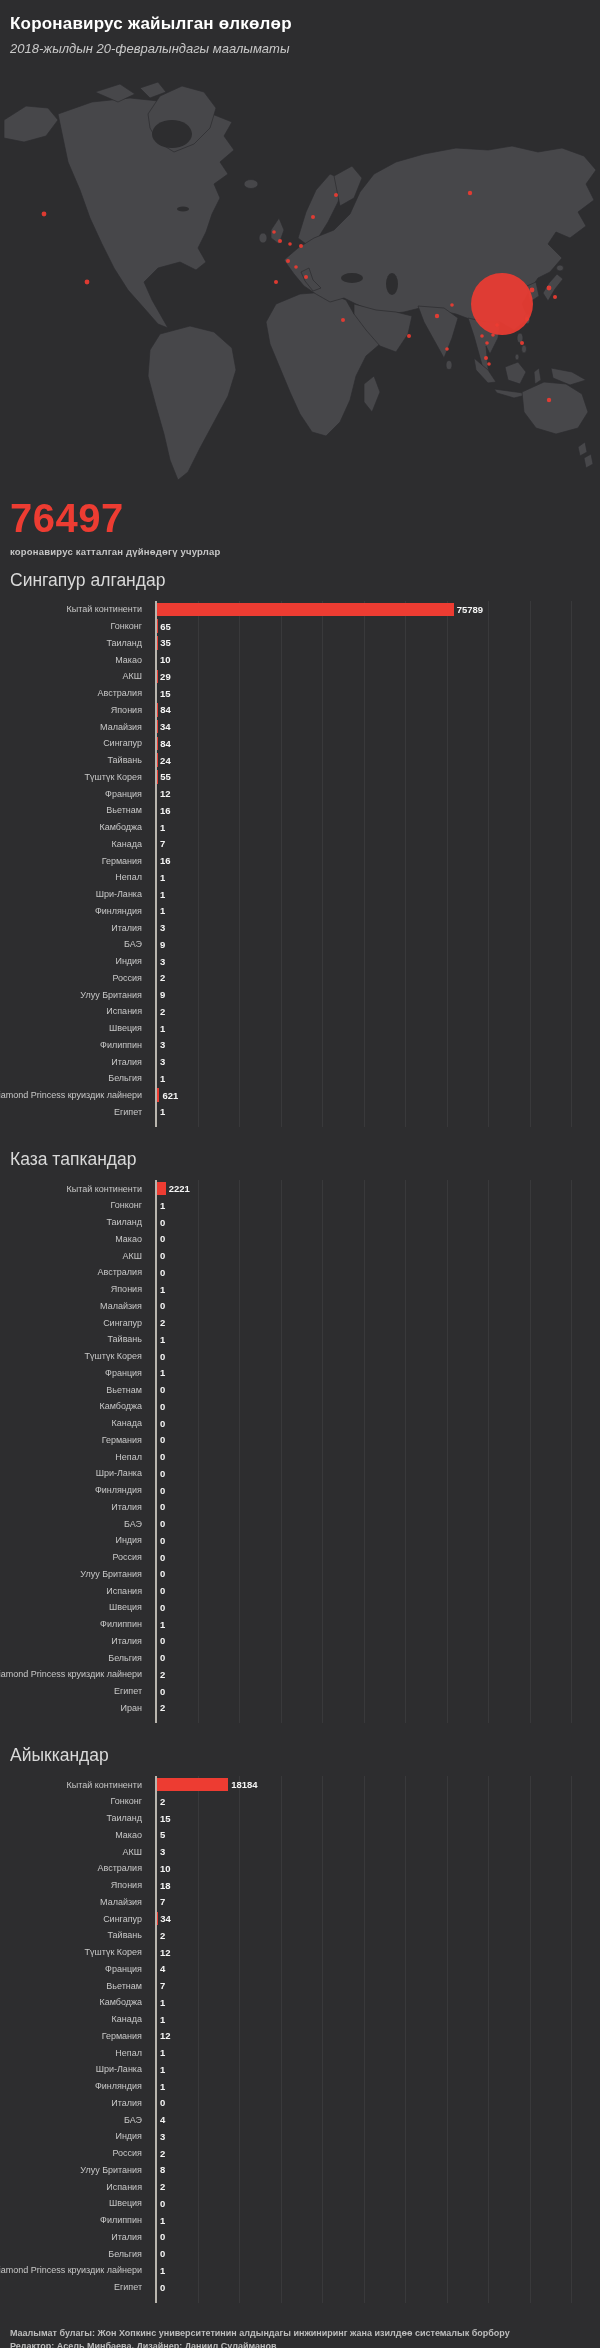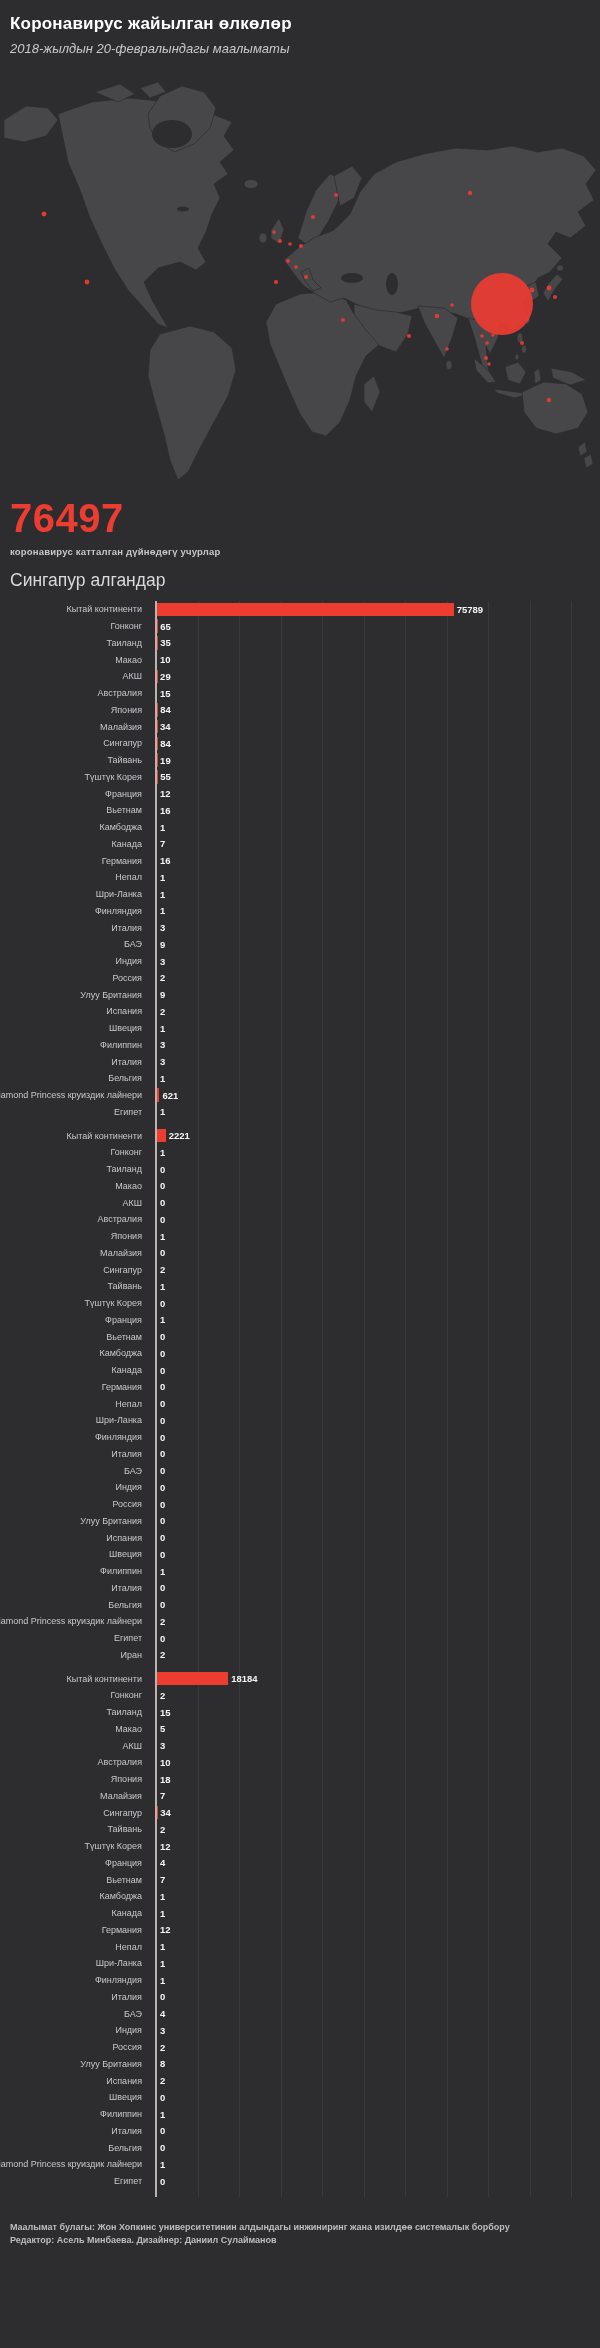--- a/index.html
+++ b/index.html
@@ -232,21 +232,21 @@
               <div class="bar" style="width: 0.328868px;"></div>
               <div class="bar-value">84</div>
             </div>
           </div>
           <div class="chart-row">
             <div class="row-label">
               <span>Тайвань</span>
             </div>
             <div class="row-bars">
               <div class="bar" style="width: 0.0939622px;"></div>
-              <div class="bar-value">19</div>
+              <div class="bar-value">24</div>
             </div>
           </div>
           <div class="chart-row">
             <div class="row-label">
               <span>Түштүк Корея</span>
             </div>
             <div class="row-bars">
               <div class="bar" style="width: 0.321038px;"></div>
               <div class="bar-value">55</div>
             </div>
@@ -427,20 +427,21 @@
               <span>Египет</span>
             </div>
             <div class="row-bars">
               <div class="bar" style="width: 0.003915px;"></div>
               <div class="bar-value">1</div>
             </div>
           </div>
         </div>
       </section>
       <section class="chart-section">
+        <h2 class="chart-title">Каза тапкандар</h2>
         <div class="chart">
           <div class="plot-bg"></div>
           <div class="chart-row">
             <div class="row-label">
               <span>Кытай континенти</span>
             </div>
             <div class="row-bars">
               <div class="bar" style="width: 8.69542px;"></div>
               <div class="bar-value">2221</div>
             </div>
@@ -720,20 +721,21 @@
               <span>Иран</span>
             </div>
             <div class="row-bars">
               <div class="bar" style="width: 0.0078301px;"></div>
               <div class="bar-value">2</div>
             </div>
           </div>
         </div>
       </section>
       <section class="chart-section">
+        <h2 class="chart-title">Айыккандар</h2>
         <div class="chart">
           <div class="plot-bg"></div>
           <div class="chart-row">
             <div class="row-label">
               <span>Кытай континенти</span>
             </div>
             <div class="row-bars">
               <div class="bar" style="width: 71.1921px;"></div>
               <div class="bar-value">18184</div>
             </div>

